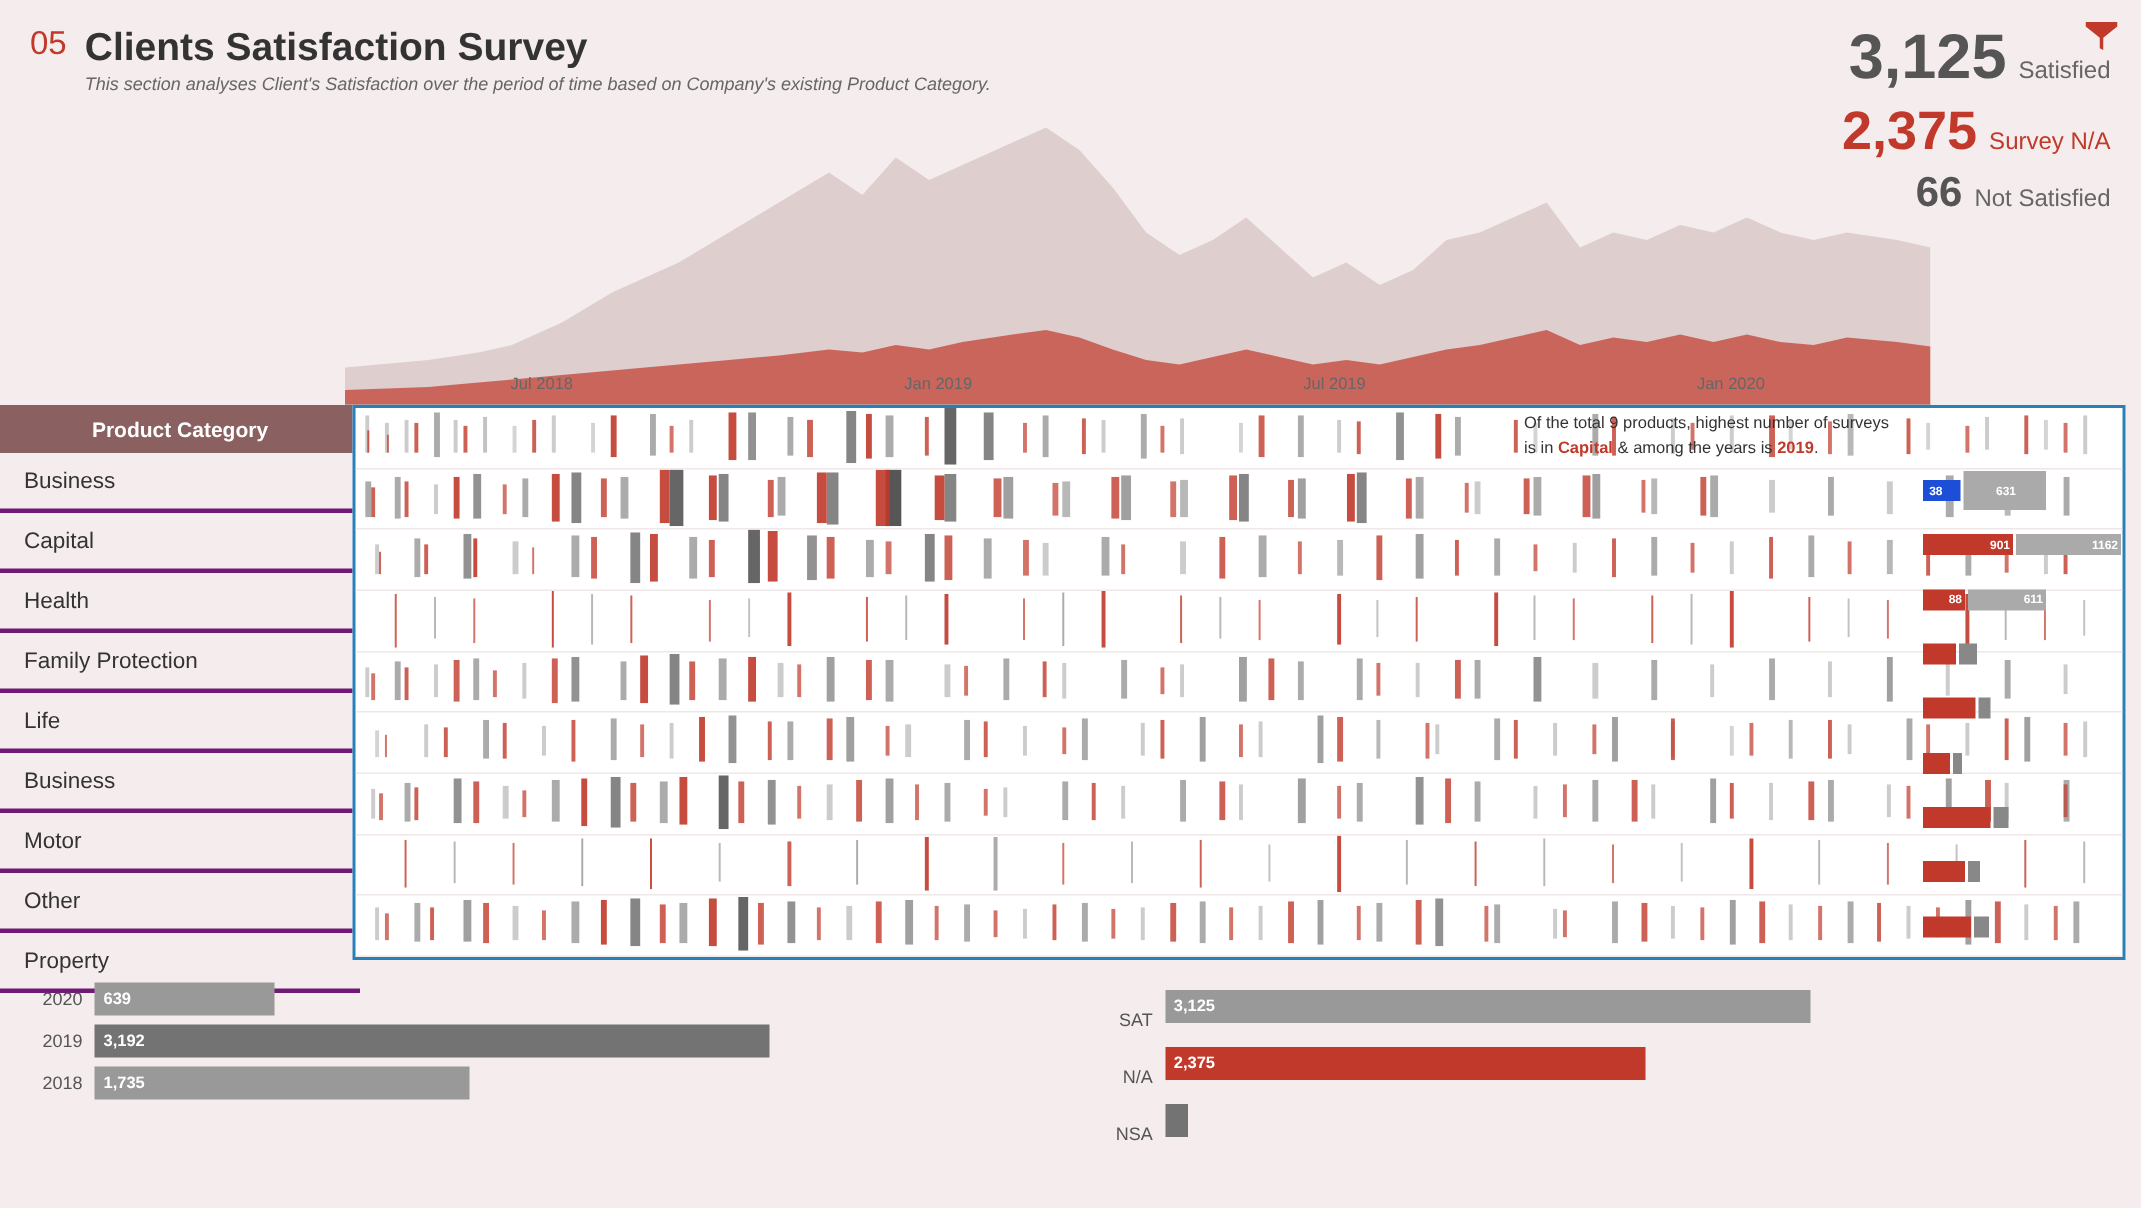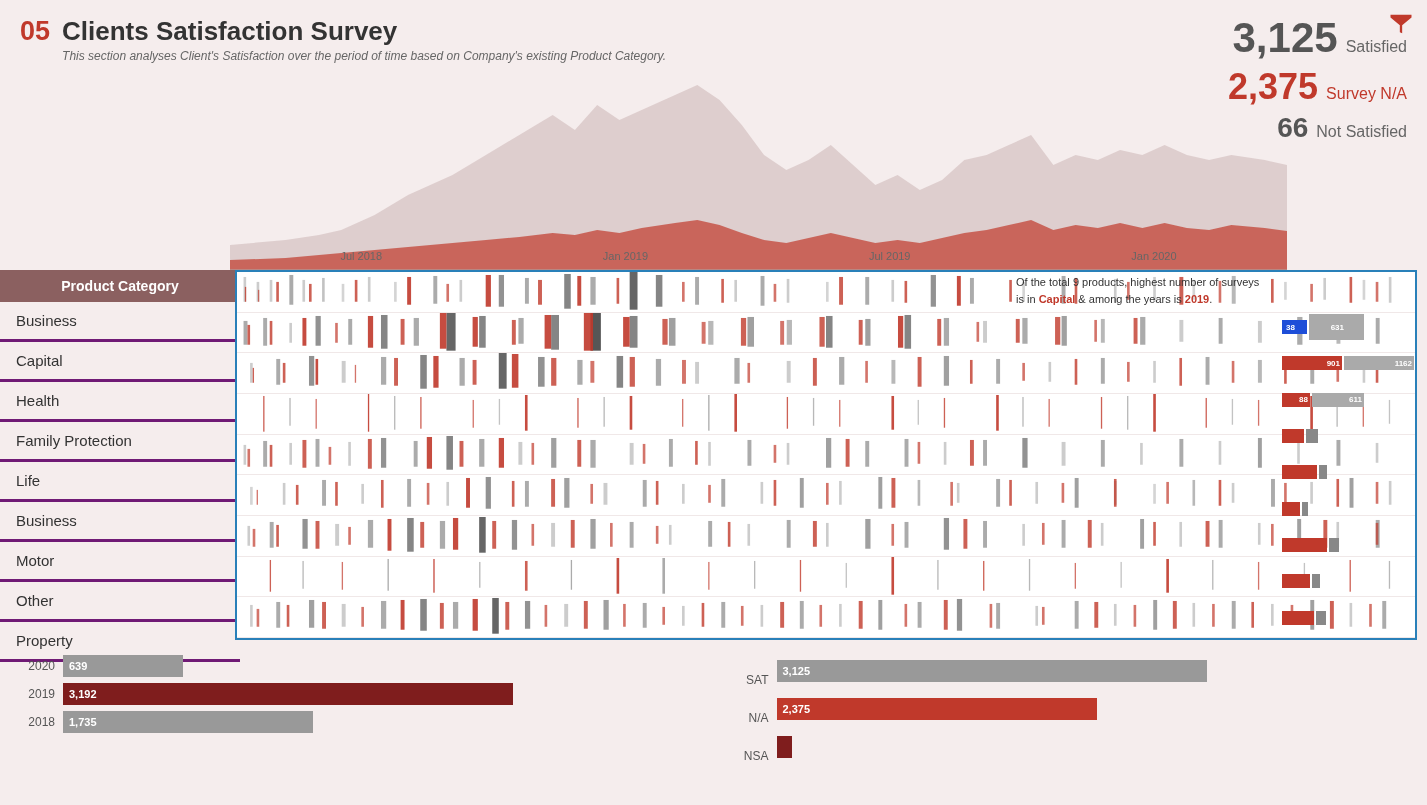--- a/index.html
+++ b/index.html
@@ -12,22 +12,22 @@
       position: relative;
     }
 
     
     .header {
       display: flex;
       align-items: flex-start;
       padding: 16px 20px 8px 20px;
     }
     .section-num {
-      font-size: 27px;
-      font-weight: bold;
+      font-size: 22px;
+      font-weight: normal;
       color: #c0392b;
       margin-right: 12px;
     }
     .header-right {
       flex: 1;
     }
     .page-title {
       font-size: 26px;
       font-weight: bold;
       color: #333;
@@ -224,21 +224,21 @@
       align-items: center;
       padding-left: 6px;
       font-size: 11px;
       font-weight: bold;
       color: white;
     }
     .bottom-bar-fill-red {
       background: #c0392b;
     }
     .bottom-bar-fill-dark {
-      background: #7f1d1d;
+      background: #737373;
       text-align: right;
     }
     .bottom-bar-fill-lightgray {
       background: #999;
     }
 
     
     .main-chart-svg {
       width: 100%;
       height: 100%;

